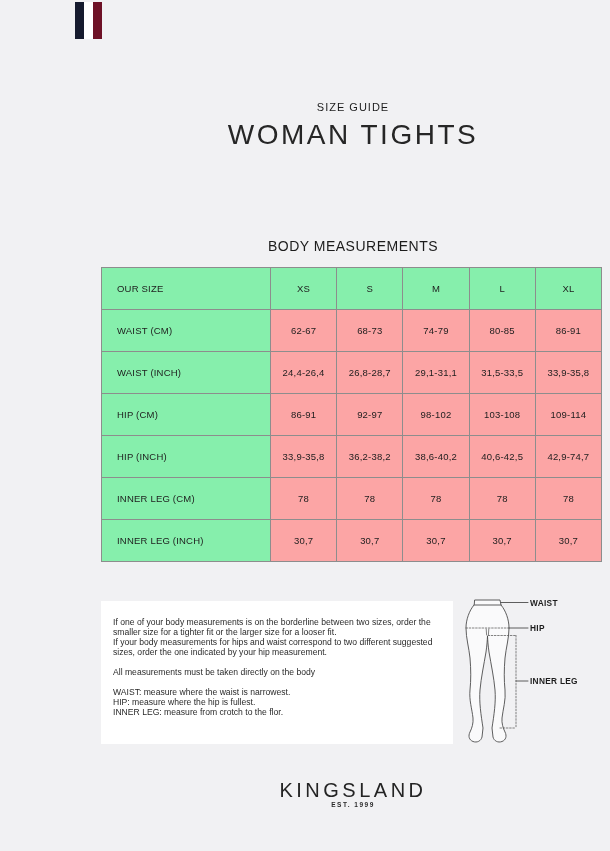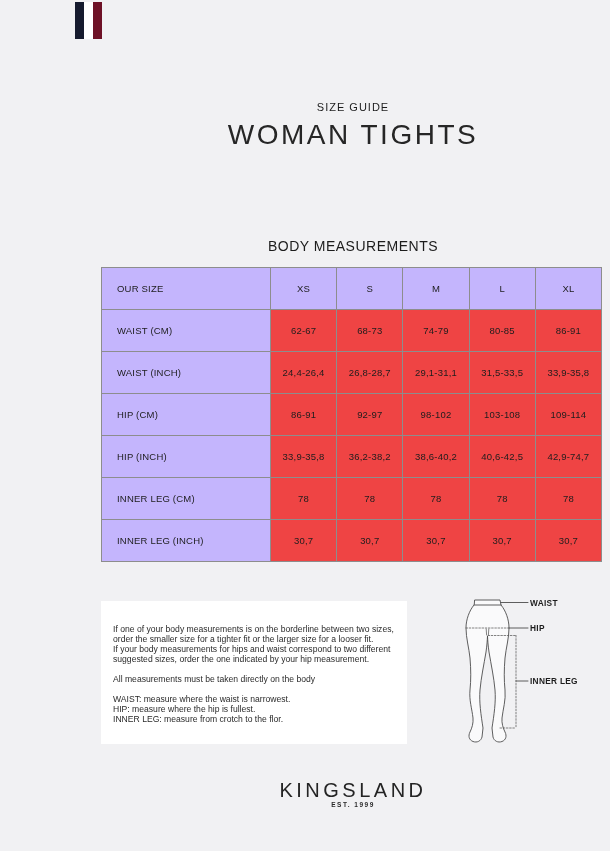--- a/index.html
+++ b/index.html
@@ -30,30 +30,30 @@
     left:53px;top:267px;width:500px;
     display:grid;grid-template-columns:169px repeat(5,1fr);
     border-top:1px solid #8d8d8d;border-left:1px solid #8d8d8d;
     background:#8d8d8d;
   }
   .c{
     height:42px;box-sizing:border-box;
     border-right:1px solid #8d8d8d;border-bottom:1px solid #8d8d8d;
     display:flex;align-items:center;
     font-size:9.5px;letter-spacing:.2px;color:#1d1d1d;
-    background:#c4b5fd;
+    background:#86efac;
   }
   .c.lbl{padding-left:15px;}
   .c.val{justify-content:center;text-align:right;}
-  .c.dat{background:#ef4444;}
+  .c.dat{background:#fca5a5;}
 
   
   .notes{
-    left:53px;top:601px;width:306px;height:143px;box-sizing:border-box;
-    background:#ffffff;padding:23px 13px 0 12px;
+    left:53px;top:601px;width:352px;height:143px;box-sizing:border-box;
+    background:#ffffff;padding:16px 13px 0 12px;
   }
   .notes p{
     margin:0;font-size:8.6px;line-height:10px;color:#2a2a2a;
     white-space:pre-line;
   }
   .notes p + p{margin-top:10px;}
 
   
   .diagram{left:396px;top:590px;width:142px;height:168px;}
   .diagram svg{display:block;}

